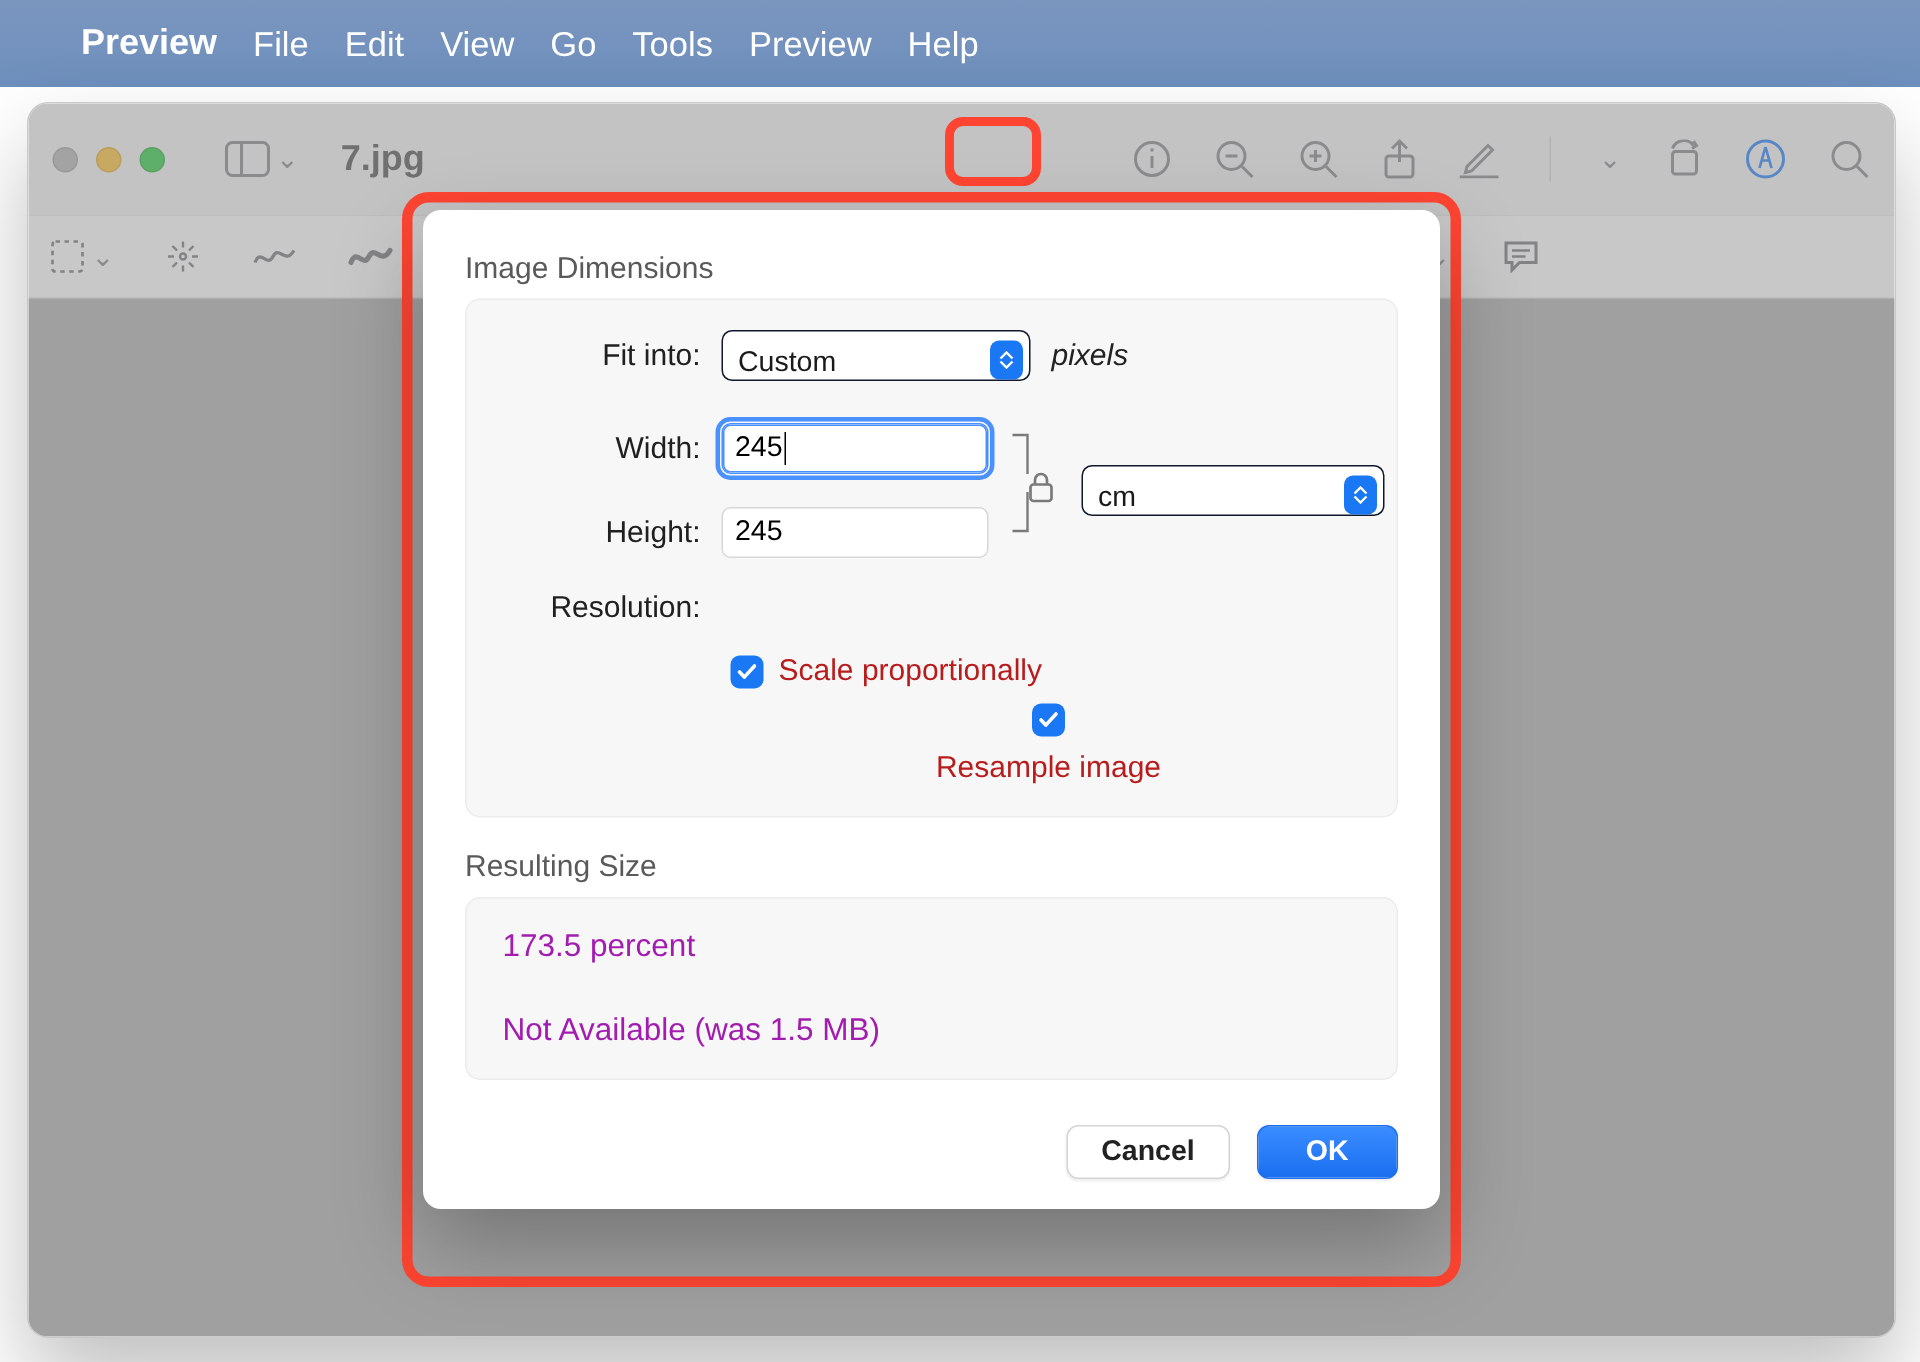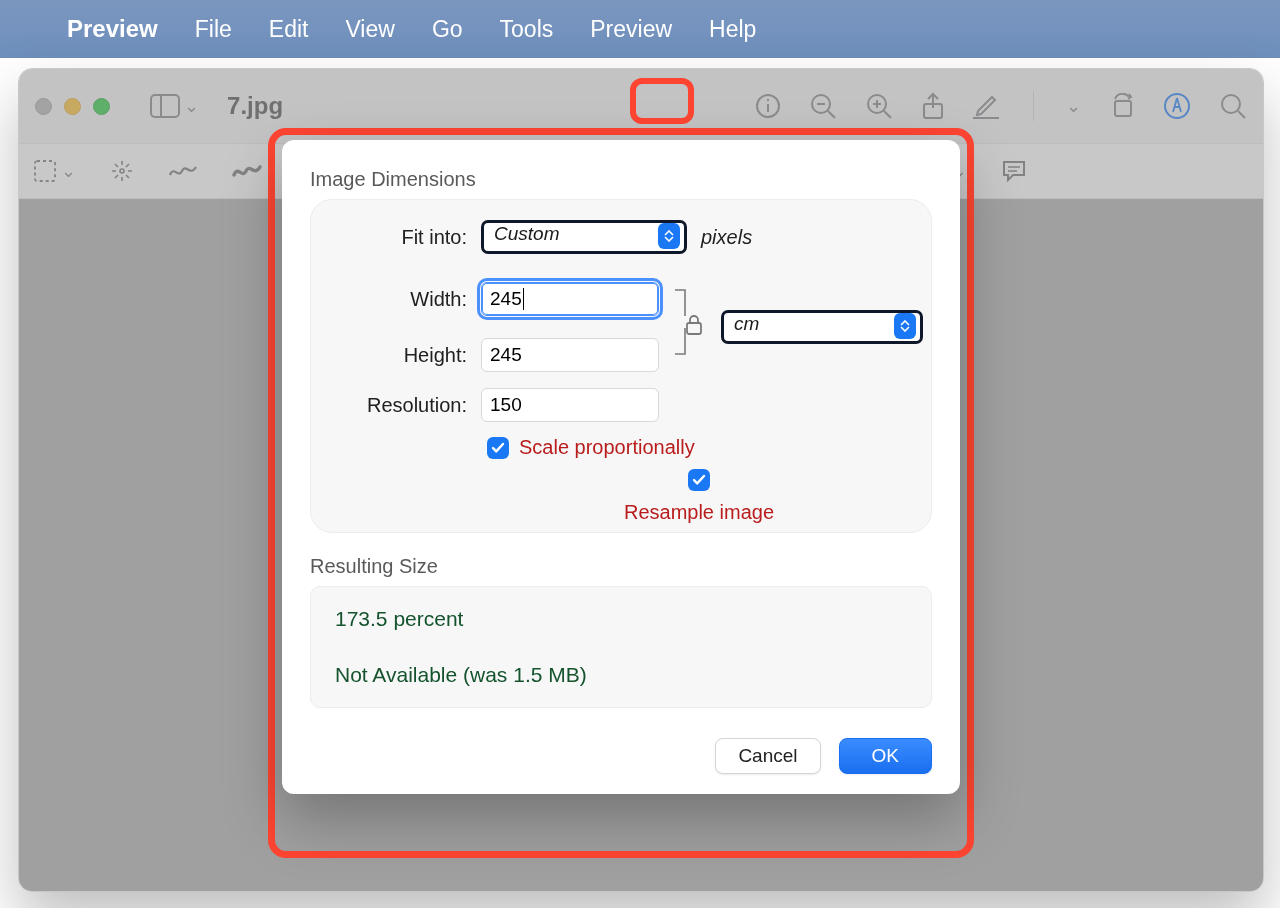--- a/index.html
+++ b/index.html
@@ -25,21 +25,21 @@
     overflow: hidden;
     position: relative;
   }
 
   
   .menu-bar {
     height: 58px;
     background: linear-gradient(to bottom, #7a96bf, #6e8fbc);
     display: flex; align-items: center;
     padding: 0 28px;
-    gap: 37px;
+    gap: 24px;
     color: var(--menu-text);
     font-size: 23px;
   }
   .menu-bar .apple { font-size: 28px; line-height:1; margin-right:2px;}
   .menu-bar .app-name { font-weight: 700; font-size: 24px; }
   .menu-bar .item { font-weight: 400; }
 
   
   .window {
     position: absolute;
@@ -134,32 +134,32 @@
     padding: 28px 28px 20px 28px;
     box-shadow: 0 24px 60px rgba(0,0,0,0.28);
   }
 
   .section-label {
     font-size: 20px; color: var(--label-grey); margin-bottom: 8px;
   }
   .panel {
     background: #f7f7f7;
     border: 1px solid #ececec;
-    border-radius: 22px;
-    padding: 18px 20px 4px 20px;
+    border-radius: 10px;
+    padding: 18px 20px 16px 20px;
     margin-bottom: 22px;
   }
 
   .row { display:flex; align-items:center; gap:14px; margin-bottom: 12px; min-height:38px;}
   .field-label { width: 136px; text-align:right; font-size:20px; color:#202020; }
 
   .select {
-    height: 34px; background:#fff; border:3px solid #0f172a; border-radius:7px;
-    display:flex; align-items:flex-start; justify-content:space-between;
-    padding: 0 4px 0 10px; font-size:19px; color:#1a1a1a; min-width:202px;font-style:italic;
+    height: 34px; background:#fff; border:1px solid #0f172a; border-radius:7px;
+    display:flex; align-items:flex-end; justify-content:space-between;
+    padding: 0 4px 0 10px; font-size:19px; color:#1a1a1a; min-width:202px;
   }
   .select .stepper {
     width:22px; height:26px; border-radius:6px; background: var(--accent-blue);
     display:flex; flex-direction:column; align-items:center; justify-content:center;
     color:#fff;
   }
   .select .stepper svg { display:block; }
   .after-text { font-size:20px; color:#222;font-style:italic; }
 
   .text-input {
@@ -183,31 +183,32 @@
 
   .check-row { display:flex; align-items:center; gap:10px; margin-left:156px; margin-top:6px; margin-bottom:4px;}
   .checkbox {
     width:22px; height:22px; border-radius:6px; background: var(--accent-blue);
     display:flex; align-items:center; justify-content:center; color:#fff;
   }
   .check-row span { font-size:20px; color:#b91c1c;}
 
   .result-panel {
     background:#f7f7f7; border:1px solid #ececec; border-radius:10px;
-    padding: 20px 24px; font-size:21px; color:#14532d;
+    padding: 20px 24px; font-size:21px; color:#a21caf;
     display:flex; flex-direction:column; gap:32px;
     margin-bottom: 30px;
   }
 
   .button-row { display:flex; justify-content:flex-end; gap:18px; }
   .btn {
     height: 36px; padding: 0 22px; border-radius:8px; font-size:19px;
     display:flex; align-items:center; justify-content:center;
     border:1px solid #d5d5d5; background:#fff; color:#222;
     box-shadow: 0 1px 2px rgba(0,0,0,0.08);
+    font-weight: bold;
   }
   .btn.primary {
     background: linear-gradient(to bottom, #3a8cff, #1a6ff0);
     border-color:#1a6ff0; color:#fff;
     padding: 0 32px;
   }
 
   .text-cursor {
     display:inline-block; width:1px; height:22px; background:#000; margin-left:1px;
     vertical-align:middle; animation: blink 1s steps(1) infinite;
@@ -484,23 +485,20 @@
             </svg>
           <svg width="10" height="6" viewBox="0 0 10 6">
               <path d="M1 1l4 4 4-4" stroke="white" stroke-width="1.6" fill="none"></path>
             </svg>
         </span>
       </div>
     </div>
 
     <div class="row">
       <div class="field-label">Resolution:</div>
-      <div class="text-input">
-        <span>150</span>
-      </div>
       <div style="width:54px;"></div>
     </div>
 
     <div class="check-row">
       <div class="checkbox">
         <svg width="14" height="14" viewBox="0 0 14 14" fill="none" stroke="white" stroke-width="2.4" stroke-linecap="round" stroke-linejoin="round">
             <path d="M2 7l3.2 3.4L12 3"></path>
           </svg>
       </div>
       <span>Scale proportionally</span>

